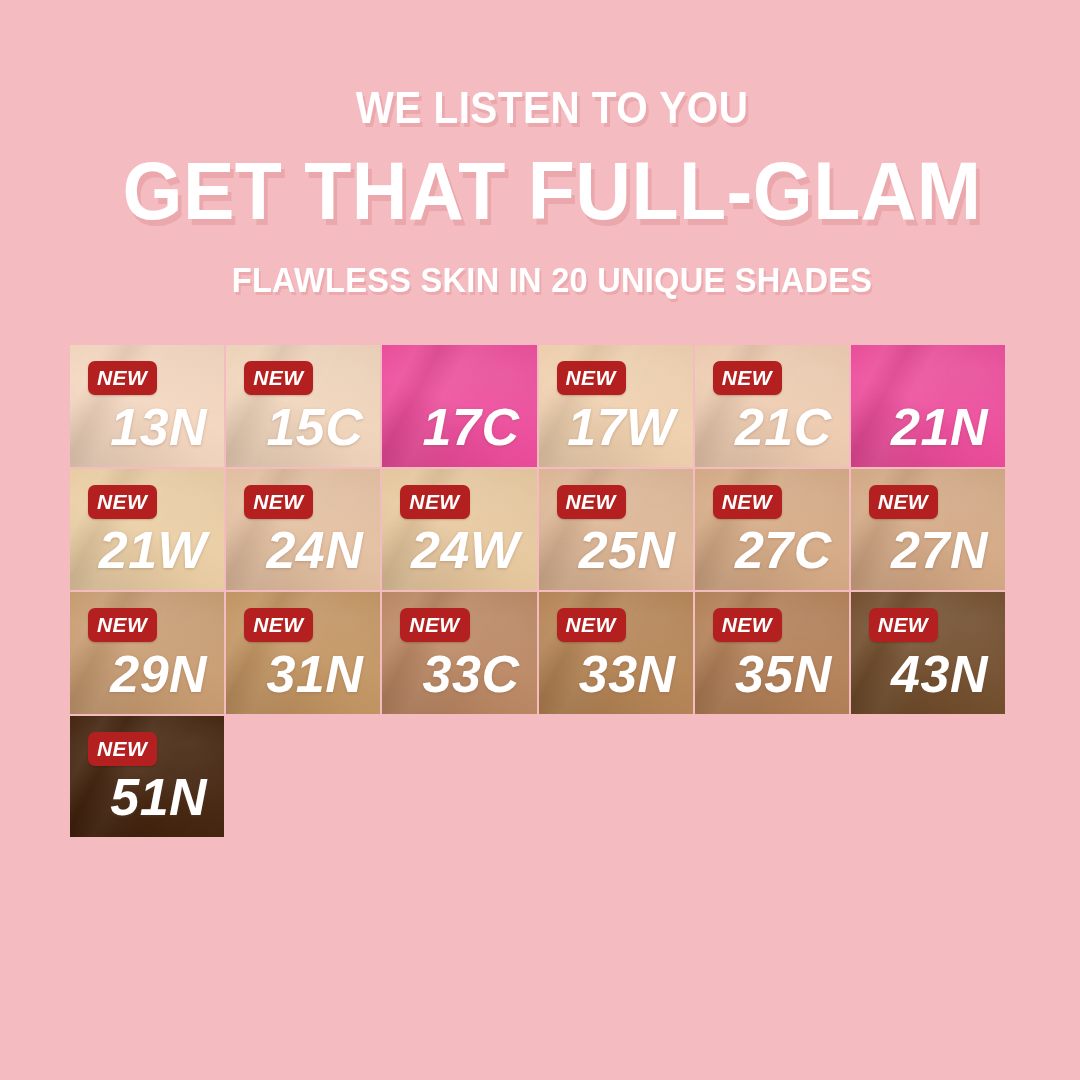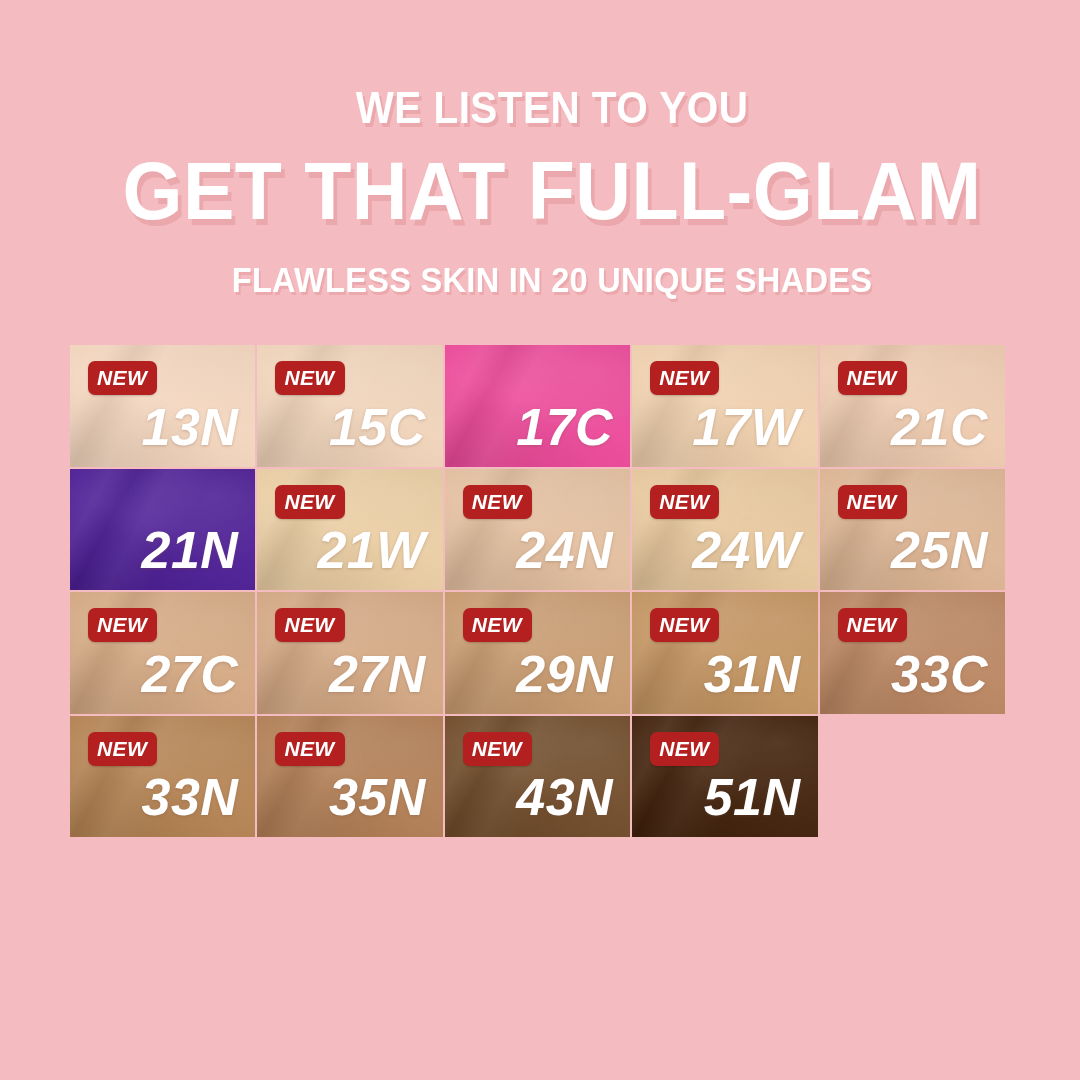--- a/index.html
+++ b/index.html
@@ -53,21 +53,21 @@
     text-shadow:2px 3px 0 rgba(226,150,155,0.5);
     transform:scaleX(0.93);
   }
 
   
   .grid{
     position:absolute;
     left:70px;top:345px;
     width:935px;height:492px;
     display:grid;
-    grid-template-columns:repeat(5,1fr);
+    grid-template-columns:repeat(6,1fr);
     grid-template-rows:repeat(4,1fr);
     gap:2px;
   }
   .swatch{
     position:relative;
     overflow:hidden;
   }
   
   .swatch::before{
     content:"";
@@ -142,21 +142,21 @@
         <span class="shade-label">17C</span>
       </div>
       <div class="swatch" style="background: rgb(239, 207, 172);">
         <span class="badge" style="background: rgb(180, 32, 31); color: rgb(255, 255, 255);">NEW</span>
         <span class="shade-label">17W</span>
       </div>
       <div class="swatch" style="background: rgb(237, 202, 174);">
         <span class="badge" style="background: rgb(180, 32, 31); color: rgb(255, 255, 255);">NEW</span>
         <span class="shade-label">21C</span>
       </div>
-      <div class="swatch" style="background: #4c1d95;">
+      <div class="swatch" style="background: #ec4899;">
         <span class="shade-label">21N</span>
       </div>
       <div class="swatch" style="background: rgb(234, 205, 162);">
         <span class="badge" style="background: rgb(180, 32, 31); color: rgb(255, 255, 255);">NEW</span>
         <span class="shade-label">21W</span>
       </div>
       <div class="swatch" style="background: rgb(227, 190, 158);">
         <span class="badge" style="background: rgb(180, 32, 31); color: rgb(255, 255, 255);">NEW</span>
         <span class="shade-label">24N</span>
       </div>

